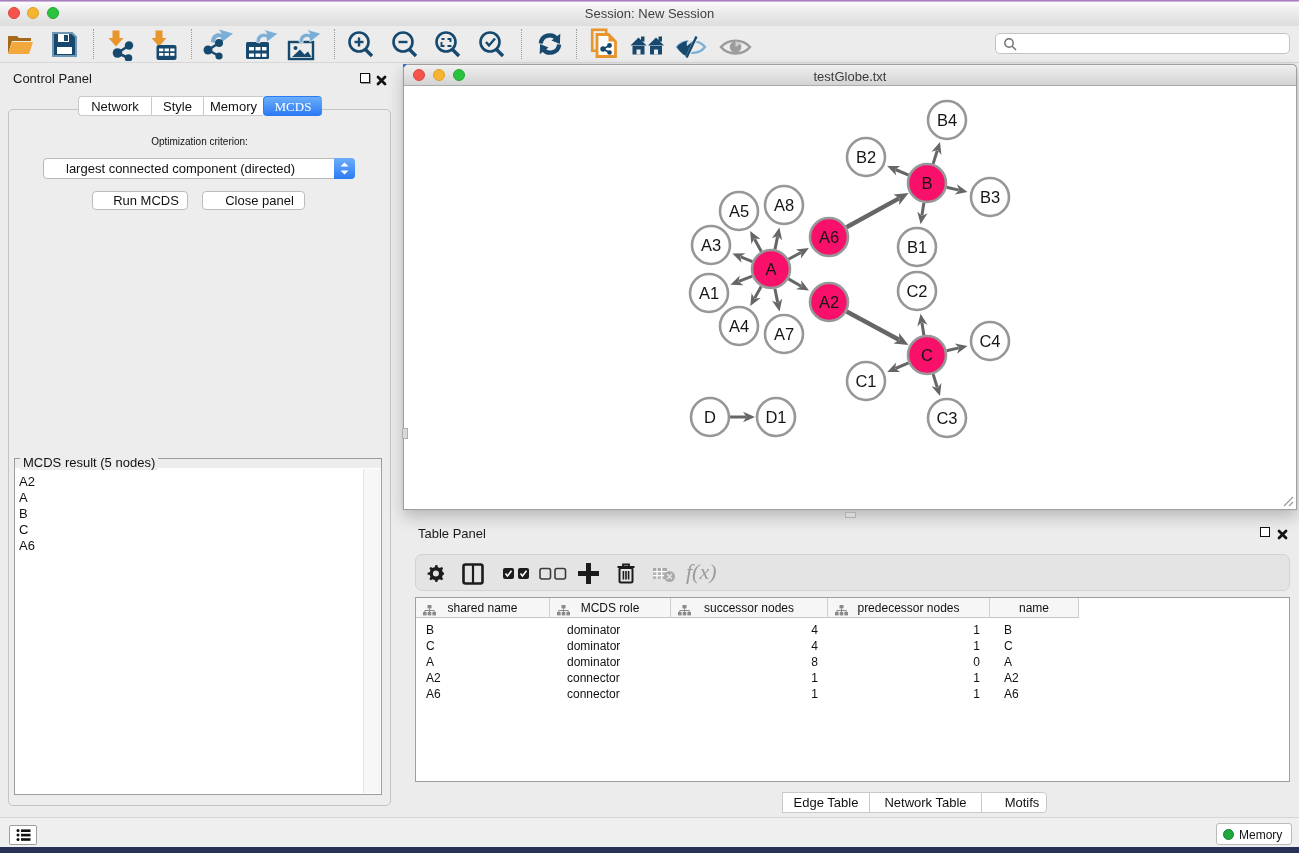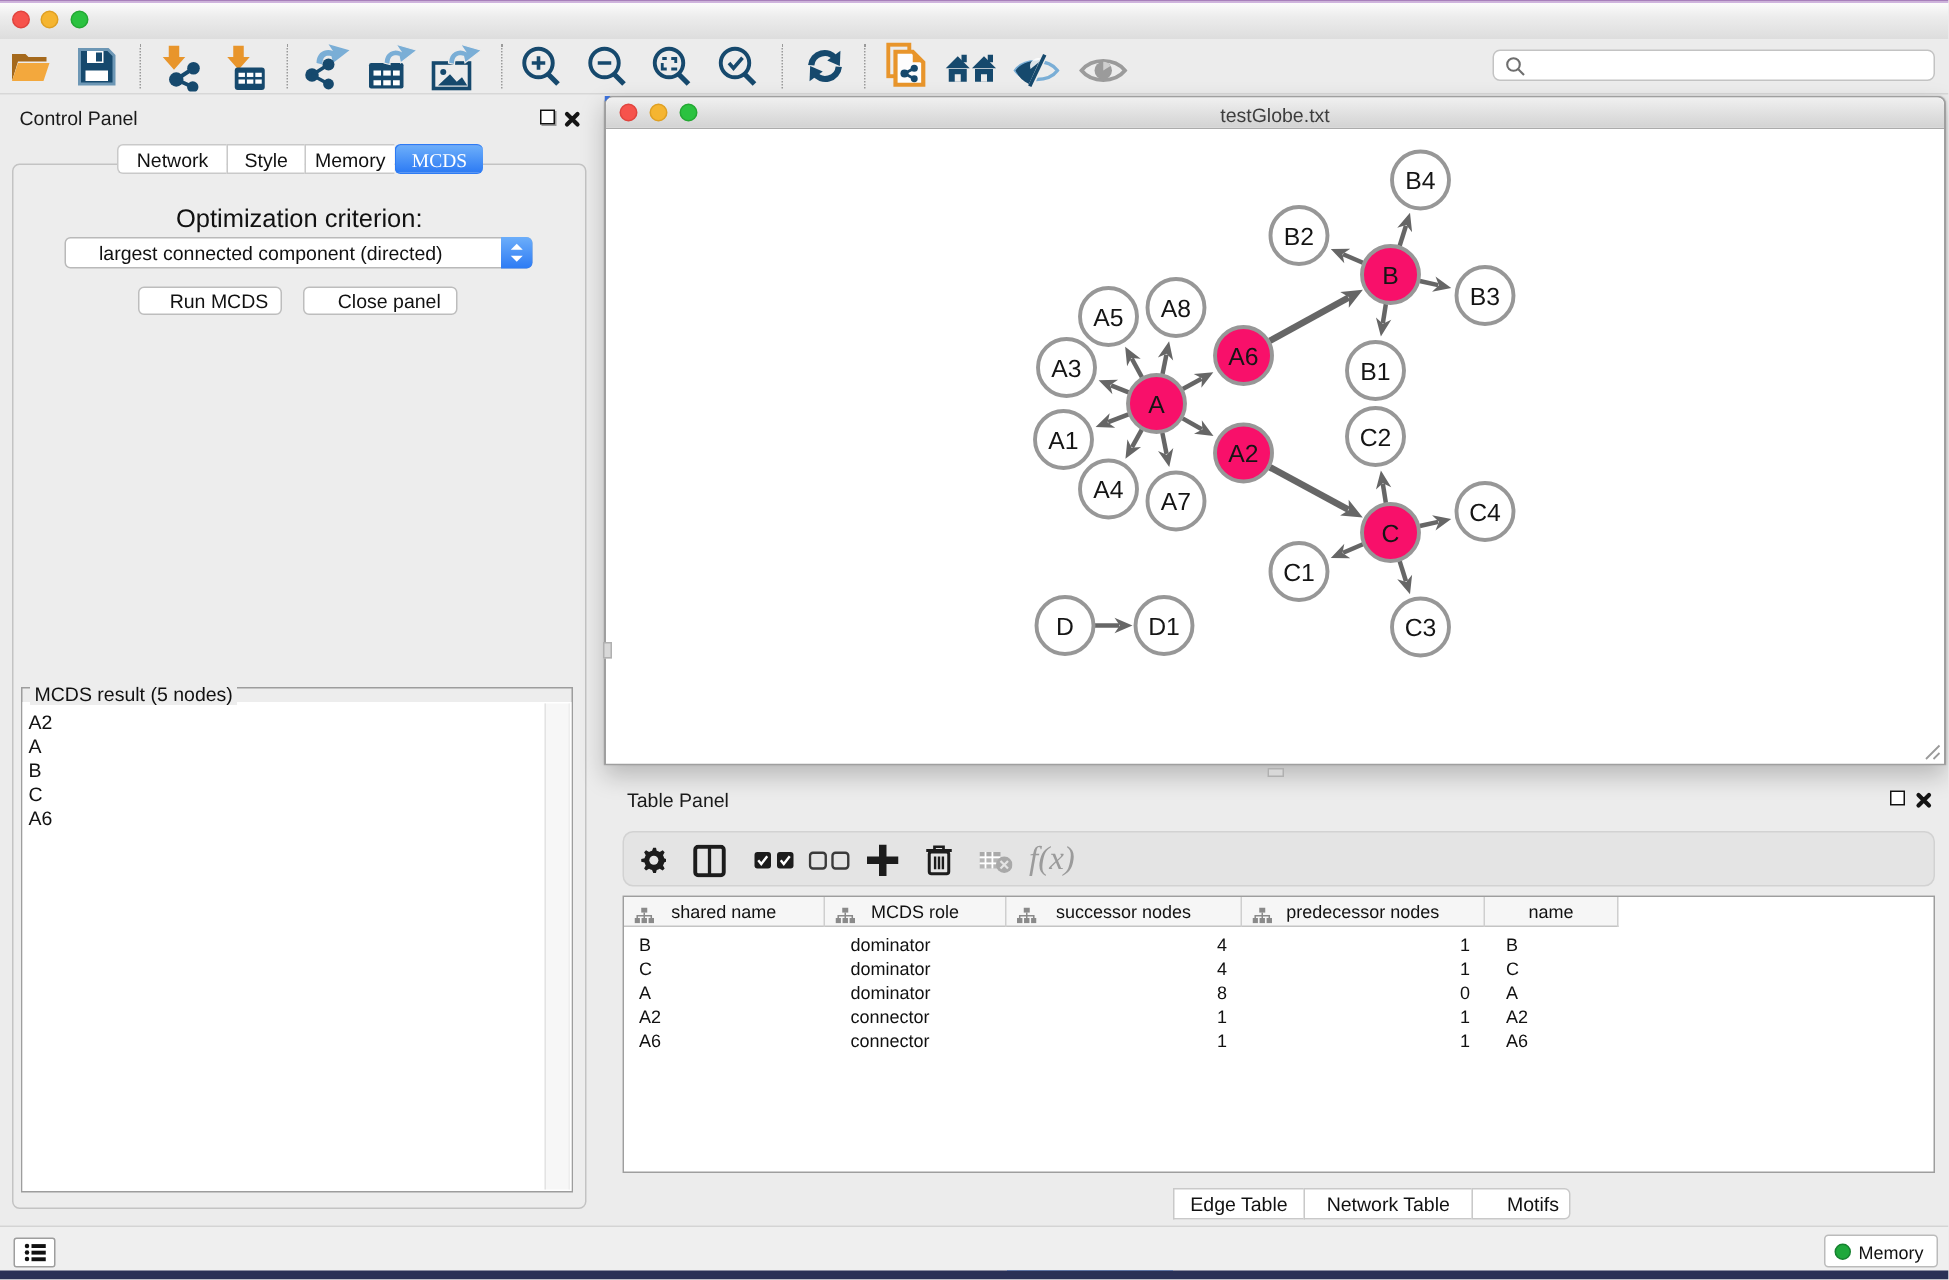--- a/index.html
+++ b/index.html
@@ -28,21 +28,21 @@
 
 
 #cp-title { left:13px; top:71px; font-size:13px; color:#1a1a1a; }
 #cp-float { left:360px; top:73px; width:10px; height:10px; border:1.6px solid #111; background:#fff; box-shadow:1px 1px 0 #999;}
 #cp-close { left:376px; top:72px; }
 #cp-panel { left:8px; top:109px; width:383px; height:697px; background:#ededed; border:1px solid #c3c3c3; border-radius:5px; }
 #cp-tabs { left:78px; top:96px; height:20px; display:flex; }
 .seg { height:20px; background:#fff; border:1px solid #c9c9c9; border-right:none; font-size:13px; color:#111; text-align:center; line-height:19px; }
 .seg.first { border-radius:4px 0 0 4px; }
 .seg.sel { background:linear-gradient(180deg,#6caefa,#2d7bf4); color:#fff; border-color:#2d7bf4; border-radius:4px; }
-#opt-label { left:0px; top:136px; width:399px; text-align:center; font-size:17px; color:#111; }
+#opt-label { left:0px; top:136px; width:399px; text-align:center; font-size:10px; color:#111; }
 #dropdown { left:43px; top:158px; width:312px; height:21px; background:#fff; border:1px solid #b9b9b9; border-radius:4px; font-size:13px; color:#111; line-height:19px; padding-left:22px; }
 #dd-btn { right:-1px; top:-1px; width:21px; height:21px; background:linear-gradient(180deg,#6caefa,#2d7bf4); border-radius:0 4px 4px 0; position:absolute; }
 .btn { position:absolute; top:191px; height:19px; background:#fff; border:1px solid #bdbdbd; border-radius:4px; font-size:13px; color:#111; text-align:center; line-height:17px;padding-left:12px; }
 #fieldset { left:14px; top:458px; width:368px; height:337px; border:1px solid #9d9d9d; }
 #fieldset-label { left:20px; top:455px; font-size:13px; color:#111; background:#ededed; padding:0 3px; }
 #listbox { left:15px; top:468px; width:366px; height:326px; background:#fff; font-size:13px; color:#111; line-height:16px; padding:6px 0 0 4px; }
 #listscroll { left:363px; top:469px; width:17px; height:324px; background:#f7f7f7; border-left:1px solid #e3e3e3; border-right:1px solid #eee; }
 
 
 #netwin { left:403px; top:64px; width:894px; height:446px; background:#fff; border:1px solid #9f9f9f; border-radius:5px 5px 0 0; box-shadow:0 7px 16px rgba(0,0,0,0.22), 0 0 1px rgba(0,0,0,0.3); }
@@ -74,20 +74,21 @@
 </style>
 </head>
 <body>
 <div id="topstrip" class="abs"></div>
 <div id="topstrip2" class="abs"></div>
 
 <div id="titlebar" class="abs">
   <div class="tl r" style="left:8px; top:5px;"></div>
   <div class="tl y" style="left:27px; top:5px;"></div>
   <div class="tl g" style="left:47px; top:5px;"></div>
+  <div class="title">Session: New Session</div>
 </div>
 
 <div id="toolbar" class="abs">
   <svg class="ticon" style="left:5px;top:3px" width="31" height="31" viewBox="0 0 31 31">
       <path d="M3 7 L3 25 L7 12 L26 12 L26 9 L14 9 L12 7 Z" fill="#a5691c"></path>
       <path d="M7 13 L28 13 L24 25 L3 25 Z" fill="#f3a83d"></path>
     </svg>
 <svg class="ticon" style="left:50px;top:3px" width="29" height="31" viewBox="0 0 29 31">
       <path d="M3 4 L22 4 L26 8 L26 27 L3 27 Z" fill="#16496d" stroke="#6d97b5" stroke-width="2"></path>
       <rect x="8" y="5" width="11" height="8" fill="#fff"></rect>

